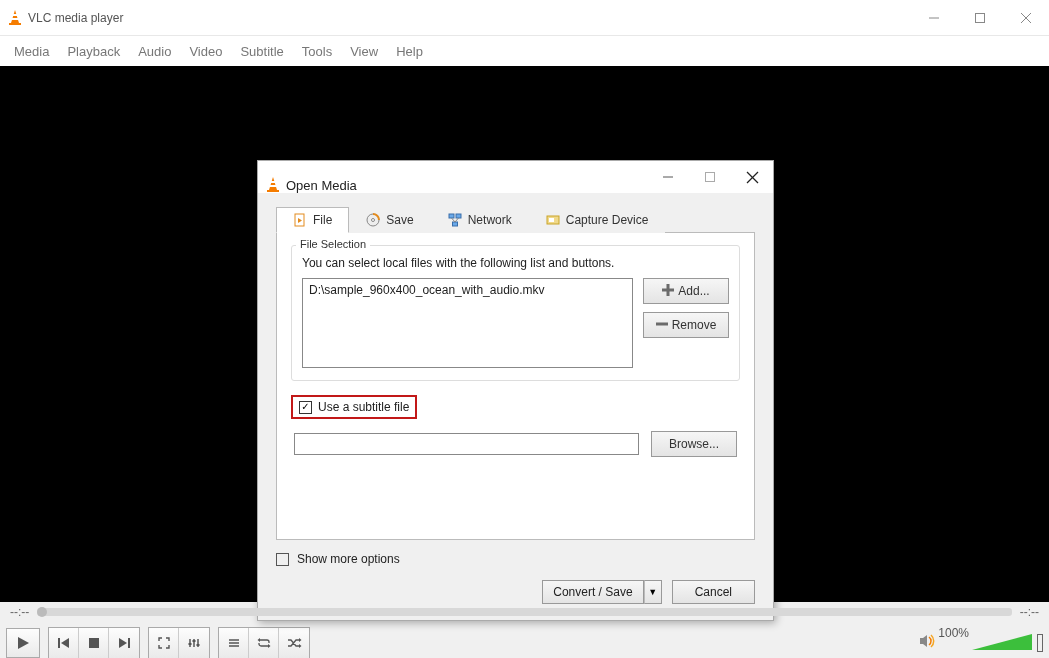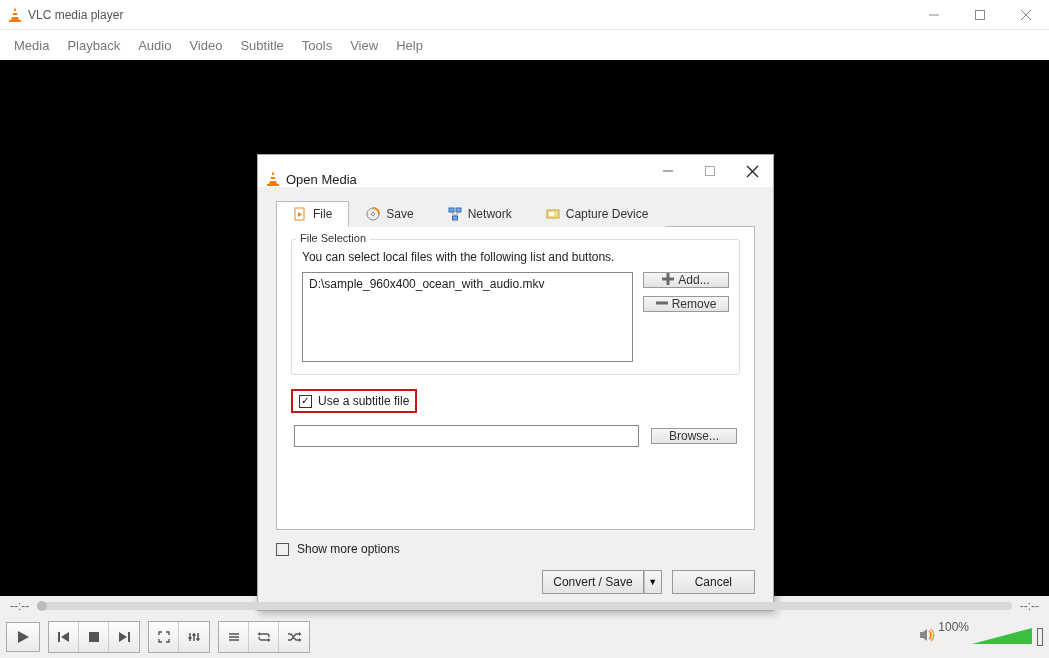--- a/index.html
+++ b/index.html
@@ -1,19 +1,19 @@
 <!DOCTYPE html>
 <html><head>
 <meta charset="utf-8">
 <style>
 * { box-sizing: border-box; margin: 0; padding: 0; font-family: "Segoe UI", Tahoma, sans-serif; }
 body { width: 1049px; height: 658px; background: #f0f0f0; overflow: hidden; position: relative; }
 
 
-.titlebar { height: 30px; background: #fff; display: flex; align-items: center; padding-left: 8px; border-bottom: 1px solid #e8e8e8; }
+.titlebar { height: 36px; background: #fff; display: flex; align-items: center; padding-left: 8px; border-bottom: 1px solid #e8e8e8; }
 .titlebar .cone { margin-right: 6px; }
 .titlebar .title { font-size: 12px; color: #555; flex: 1; }
 .win-controls { display: flex; }
 .win-btn { width: 46px; height: 30px; display: flex; align-items: center; justify-content: center; color: #888; font-size: 12px; }
 
 .menubar { height: 30px; background: #fff; display: flex; align-items: center; gap: 18px; padding-left: 14px; font-size: 13px; color: #777; }
 .menubar span { cursor: default; }
 
 .video-area { background: #000; height: 536px; position: relative; }
 
@@ -49,21 +49,21 @@
 .tab.active { background:#fff; border:1px solid #bbb; border-bottom:1px solid #fff; position:relative; z-index:2; }
 .tab-icon { width:14px; height:14px; display:inline-block; }
 
 .tab-body { margin: -1px 18px 0 18px; background:#fff; border:1px solid #bbb; padding: 12px 14px 82px 14px; }
 .fieldset { border:1px solid #ddd; padding:10px 10px 12px 10px; position:relative; border-radius:3px; }
 .fieldset .legend { position:absolute; top:-8px; left:4px; background:#fff; padding:0 4px; font-size:11px; color:#333; }
 .help-text { font-size:12px; color:#222; margin-bottom:8px; }
 .file-row { display:flex; gap:10px; }
 .file-list { width:345px; height:90px; border:1px solid #888; background:#fff; padding:4px 6px; font-size:12px; color:#222; overflow:auto; }
 .side-buttons { display:flex; flex-direction:column; gap:8px; }
-.std-btn { width:86px; height:16px; border:1px solid #999; background:linear-gradient(#f6f6f6,#e4e4e4); font-size:12px; color:#333; display:flex; align-items:center; justify-content:center; gap:4px; cursor:default; }
+.std-btn { width:86px; height:26px; border:1px solid #999; background:linear-gradient(#f6f6f6,#e4e4e4); font-size:12px; color:#333; display:flex; align-items:center; justify-content:center; gap:4px; cursor:default; }
 
 .subtitle-row { margin-top:14px; display:flex; align-items:center; gap:6px; }
 .highlight-box { border:2px solid #c21818; padding:3px 6px; display:flex; align-items:center; gap:6px; }
 .chk { width:13px; height:13px; border:1px solid #333; display:flex; align-items:center; justify-content:center; font-size:10px; line-height:1; }
 .subtitle-label { font-size:12px; color:#222; }
 .sub-input-row { margin-top:12px; display:flex; gap:12px; align-items:center;justify-content:center; }
 .sub-input { width:345px; height:22px; border:1px solid #888; background:#fff; }
 
 .more-row { margin:12px 18px 0 18px; display:flex; align-items:center; gap:8px; font-size:12px; color:#222; }
 .more-row .chk { border:1px solid #555; }

